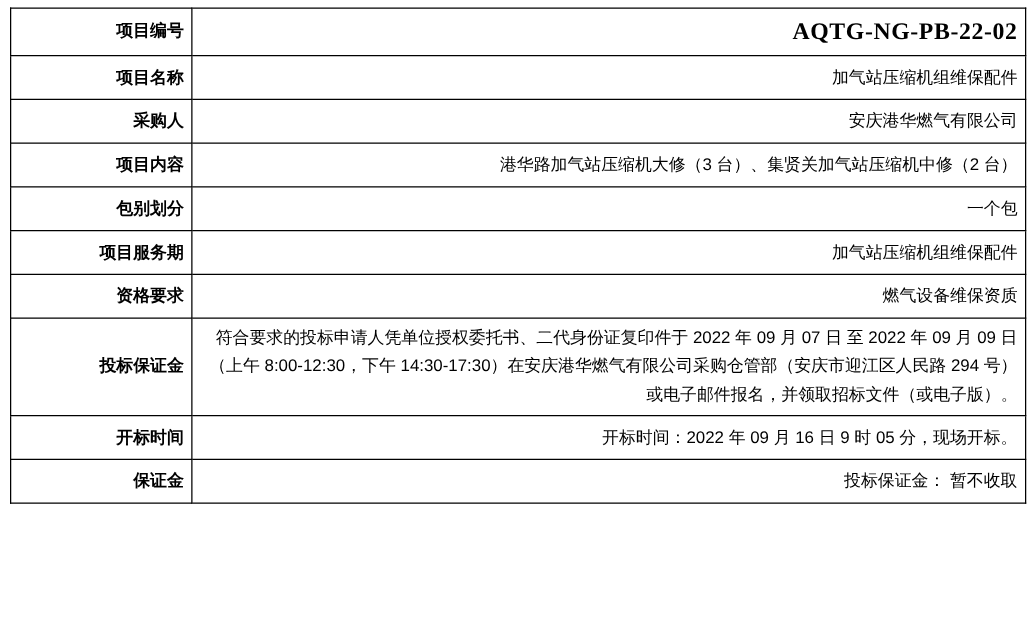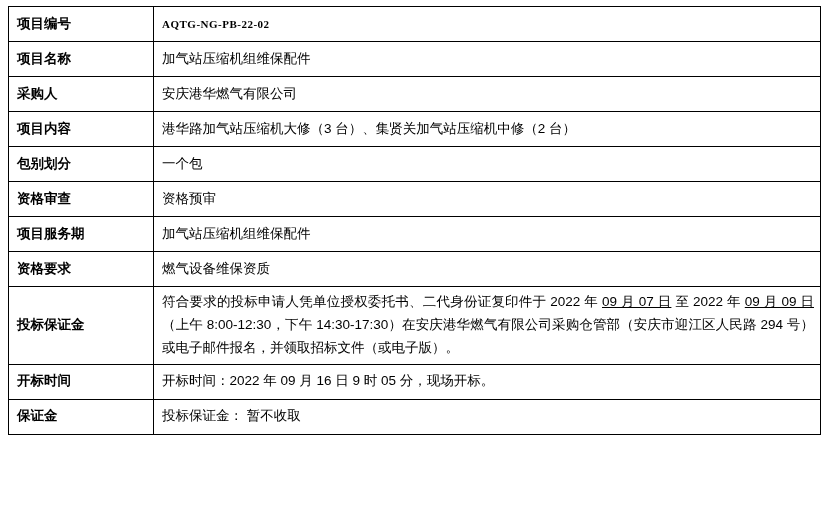--- a/index.html
+++ b/index.html
@@ -22,44 +22,44 @@
     border-collapse: collapse;
     width: 813px;
     table-layout: fixed;
   }
   table.bid-table td {
     border: 1px solid #000000;
     vertical-align: middle;
     font-size: 13.5px;
     line-height: 1.55;
     padding: 4px 6px 4px 8px;
+    text-align: right;
   }
   td.label-cell {
     width: 130px;
     font-weight: bold;
     text-align: left;
     padding-left: 10px;
     white-space: nowrap;
   }
   td.value-cell {
     padding-left: 10px;
     word-break: break-all;
   }
   .code-val {
     font-family: "Liberation Serif", serif;
     font-weight: bold;
-    font-size: 11px;
+    font-size: 19px;
     letter-spacing: 0.5px;
   }
   .row-tall td { height: 26px; }
   .multiline .value-cell {
     line-height: 1.7;
   }
   .u-date {
-    text-decoration: underline;
     margin-top: 32px;
   }
   .justify-txt {
     text-align: justify;
   }
 </style>
 </head>
 <body>
 
 <div class="doc-wrap">
@@ -86,24 +86,20 @@
         <td class="label-cell">项目内容</td>
         <td class="value-cell">港华路加气站压缩机大修（3 台）、集贤关加气站压缩机中修（2 台）</td>
       </tr>
 
       <tr class="row-tall">
         <td class="label-cell">包别划分</td>
         <td class="value-cell">一个包</td>
       </tr>
 
 
-      <tr class="row-tall">
-        <td class="label-cell">资格审查</td>
-        <td class="value-cell">资格预审</td>
-      </tr>
 
 
       <tr class="row-tall">
         <td class="label-cell">项目服务期</td>
         <td class="value-cell">加气站压缩机组维保配件</td>
       </tr>
 
       <tr class="row-tall">
         <td class="label-cell">资格要求</td>
         <td class="value-cell">燃气设备维保资质</td>

